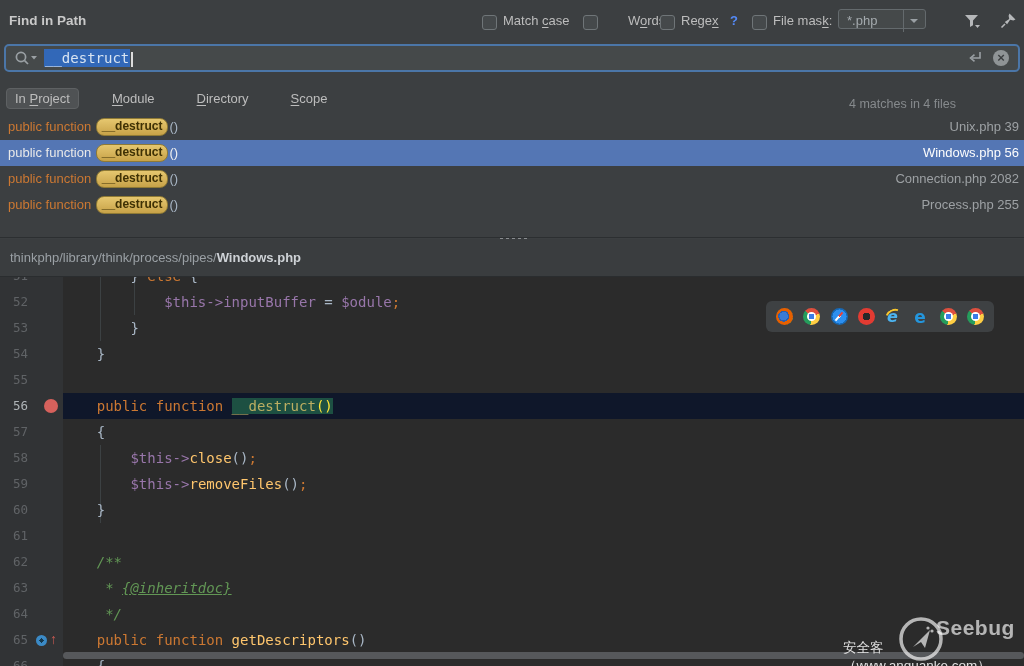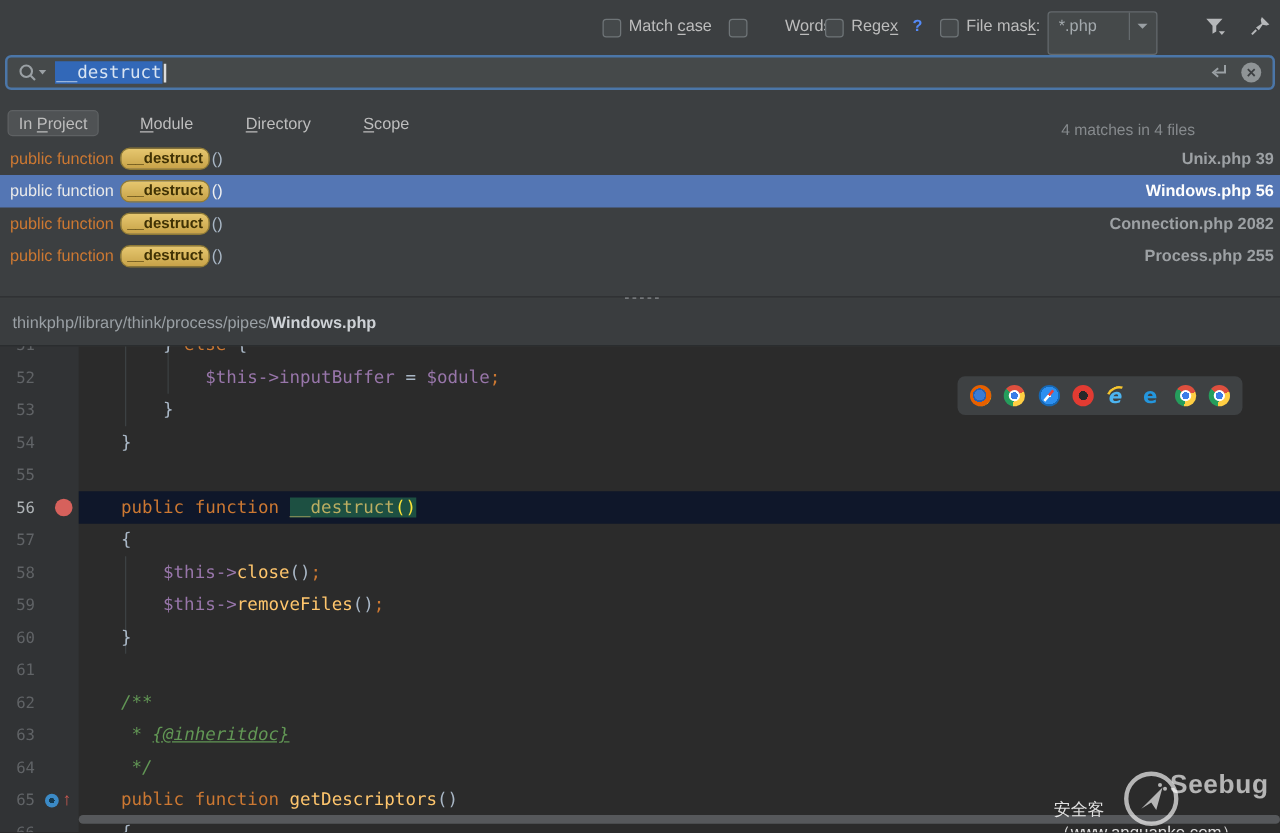--- a/index.html
+++ b/index.html
@@ -9,21 +9,21 @@
 
   
   .topbar { position:absolute; left:0; top:0; width:1024px; height:42px; }
   .title { position:absolute; left:9px; top:0; line-height:42px; font-size:13.5px;
            font-weight:bold; color:#c9c9c9; }
   .cb { position:absolute; top:15px; width:15px; height:15px; background:#45494b;
         border:1px solid #6f7578; border-radius:3px; }
   .cb-lbl { position:absolute; top:0; line-height:42px; font-size:13px; color:#bdbdbd; }
   .cb-lbl u { text-underline-offset:2px; }
   .regex-q { position:absolute; top:0; line-height:42px; font-size:13px; font-weight:bold; color:#548af7; }
-  .combo { position:absolute; left:838px; top:9px; width:88px; height:35px; background:#45494a;
+  .combo { position:absolute; left:838px; top:9px; width:88px; height:20px; background:#45494a;
            border:1px solid #646a6d; border-radius:3px; }
   .combo-val { position:absolute; left:8px; top:0; line-height:22px; font-size:13px; color:#a4aaae; }
   .combo-arrow { position:absolute; right:0; top:0; width:22px; height:22px; border-left:1px solid #646a6d; }
   .combo-arrow::after { content:""; position:absolute; left:6px; top:9px; border:4px solid transparent;
            border-top-color:#9aa0a4; }
   .tool-ico { position:absolute; top:12px; width:18px; height:18px; }
 
   
   .searchbar { position:absolute; left:4px; top:44px; width:1016px; height:28px;
                background:#45494a; border:2px solid #4b76a8; border-radius:5px; }
@@ -49,21 +49,21 @@
   .results { position:absolute; left:0; top:114px; width:1024px; }
   .result-row { position:relative; height:26px; line-height:26px; font-size:13px;padding-left:40px; }
   .result-row.sel { background:#5476b4; }
   .r-code { position:absolute; left:8px; top:0; color:#cc7832; white-space:pre; }
   .result-row.sel .r-code { color:#e9e9e9; }
   .r-post { color:#a9b7c6; }
   .result-row.sel .r-post { color:#f0f0f0; }
   .chip { display:inline-block; background:linear-gradient(#e6c76f,#c7a248); border:1px solid #8f7a35;
           border-radius:8px; color:#3f3104; font-weight:bold; font-size:12px; line-height:15px;
           padding:0 5px 1px 5px; margin:0 1px; vertical-align:1px; }
-  .r-file { position:absolute; right:5px; top:0; color:#9da1a4;font-weight:bold; }
+  .r-file { position:absolute; right:5px; top:0; color:#9da1a4; }
   .result-row.sel .r-file { color:#fdfdfd; }
 
   
   .split-line { position:absolute; left:0; top:237px; width:1024px; height:1px; background:#2c2f31; }
   .splitter-dots { position:absolute; left:500px; top:238px; display:flex; gap:3px; }
   .splitter-dots .dot { width:3px; height:3px; background:#8a8d90; }
   .pathbar { position:absolute; left:0; top:239px; width:1024px; height:38px; background:#3a3d3f;
              border-bottom:1px solid #2a2d2f; }
   .pathbar .txt { position:absolute; left:10px; top:0; line-height:38px; font-size:13px; color:#9aa0a5; }
   .pathbar .fname { font-weight:bold; color:#ced2d6; }
@@ -131,20 +131,21 @@
 
   
   svg { display:block; }
 </style>
 </head>
 <body>
 
 <div class="app">
 
   <div class="topbar">
+    <div class="title">Find in Path</div>
 
     <span class="cb" style="left:482px"></span>
     <span class="cb-lbl" style="left:503px"><span>Match </span><u>c</u><span>ase</span></span>
 
     <span class="cb" style="left:583px"></span>
     <span class="cb-lbl" style="left:628px"><span>W</span><u>o</u><span>rds</span></span>
 
     <span class="cb" style="left:660px"></span>
     <span class="cb-lbl" style="left:681px"><span>Rege</span><u>x</u><span></span></span>
     <span class="regex-q" style="left:730px">?</span>

